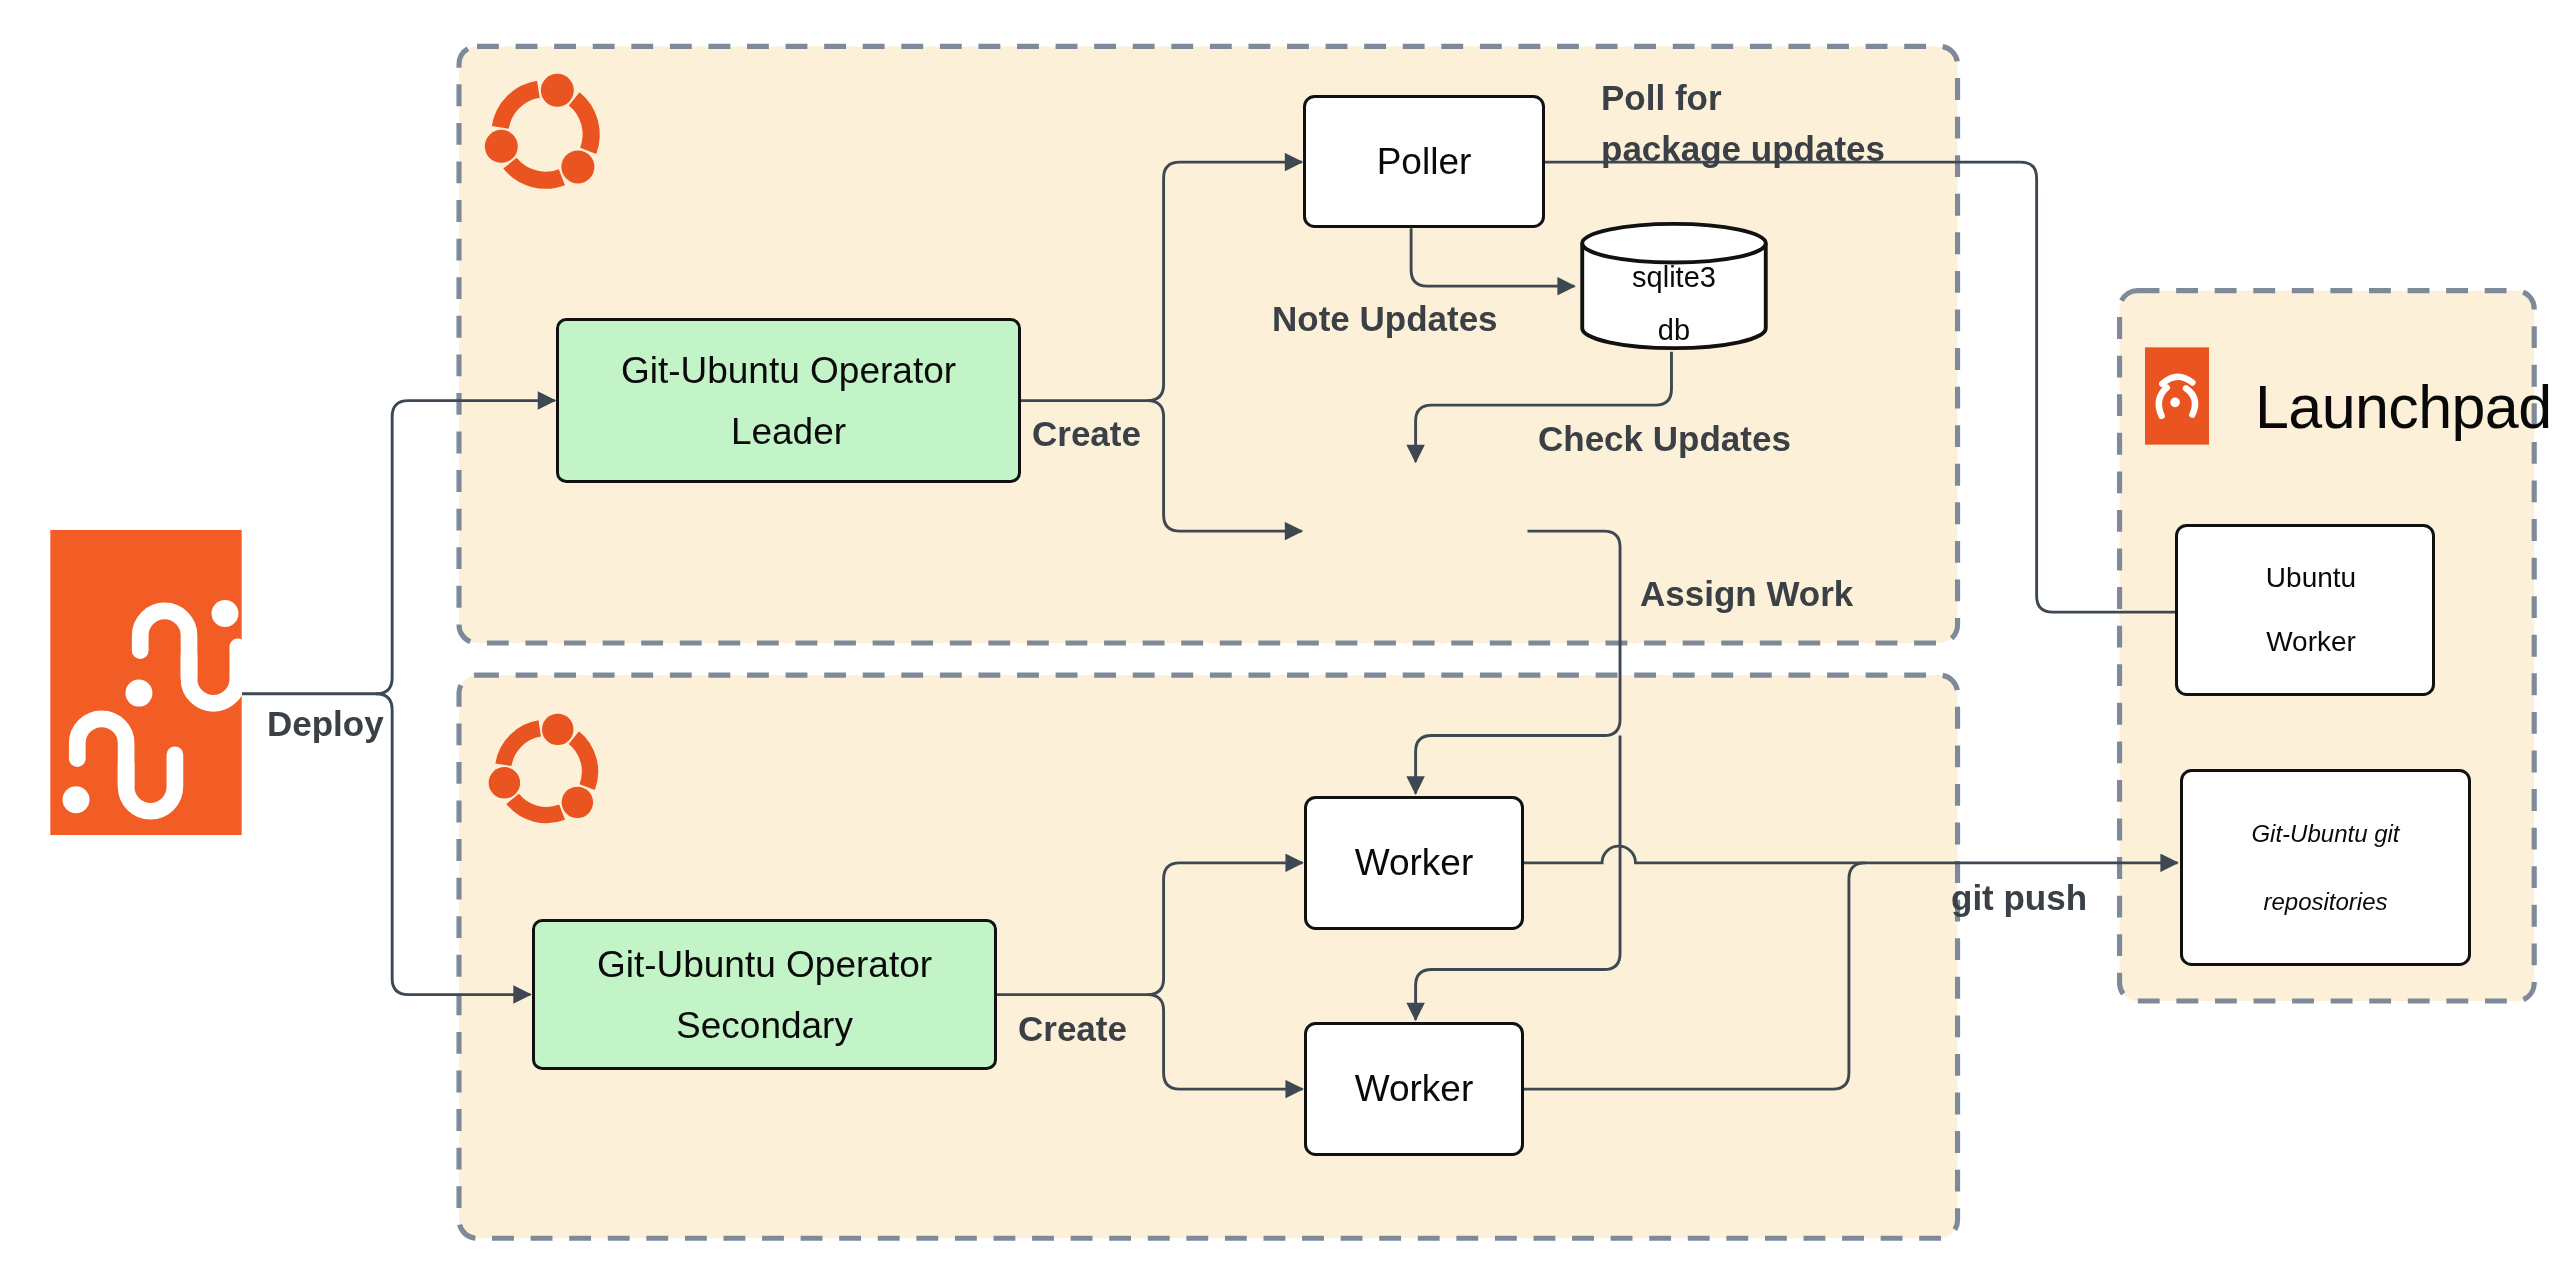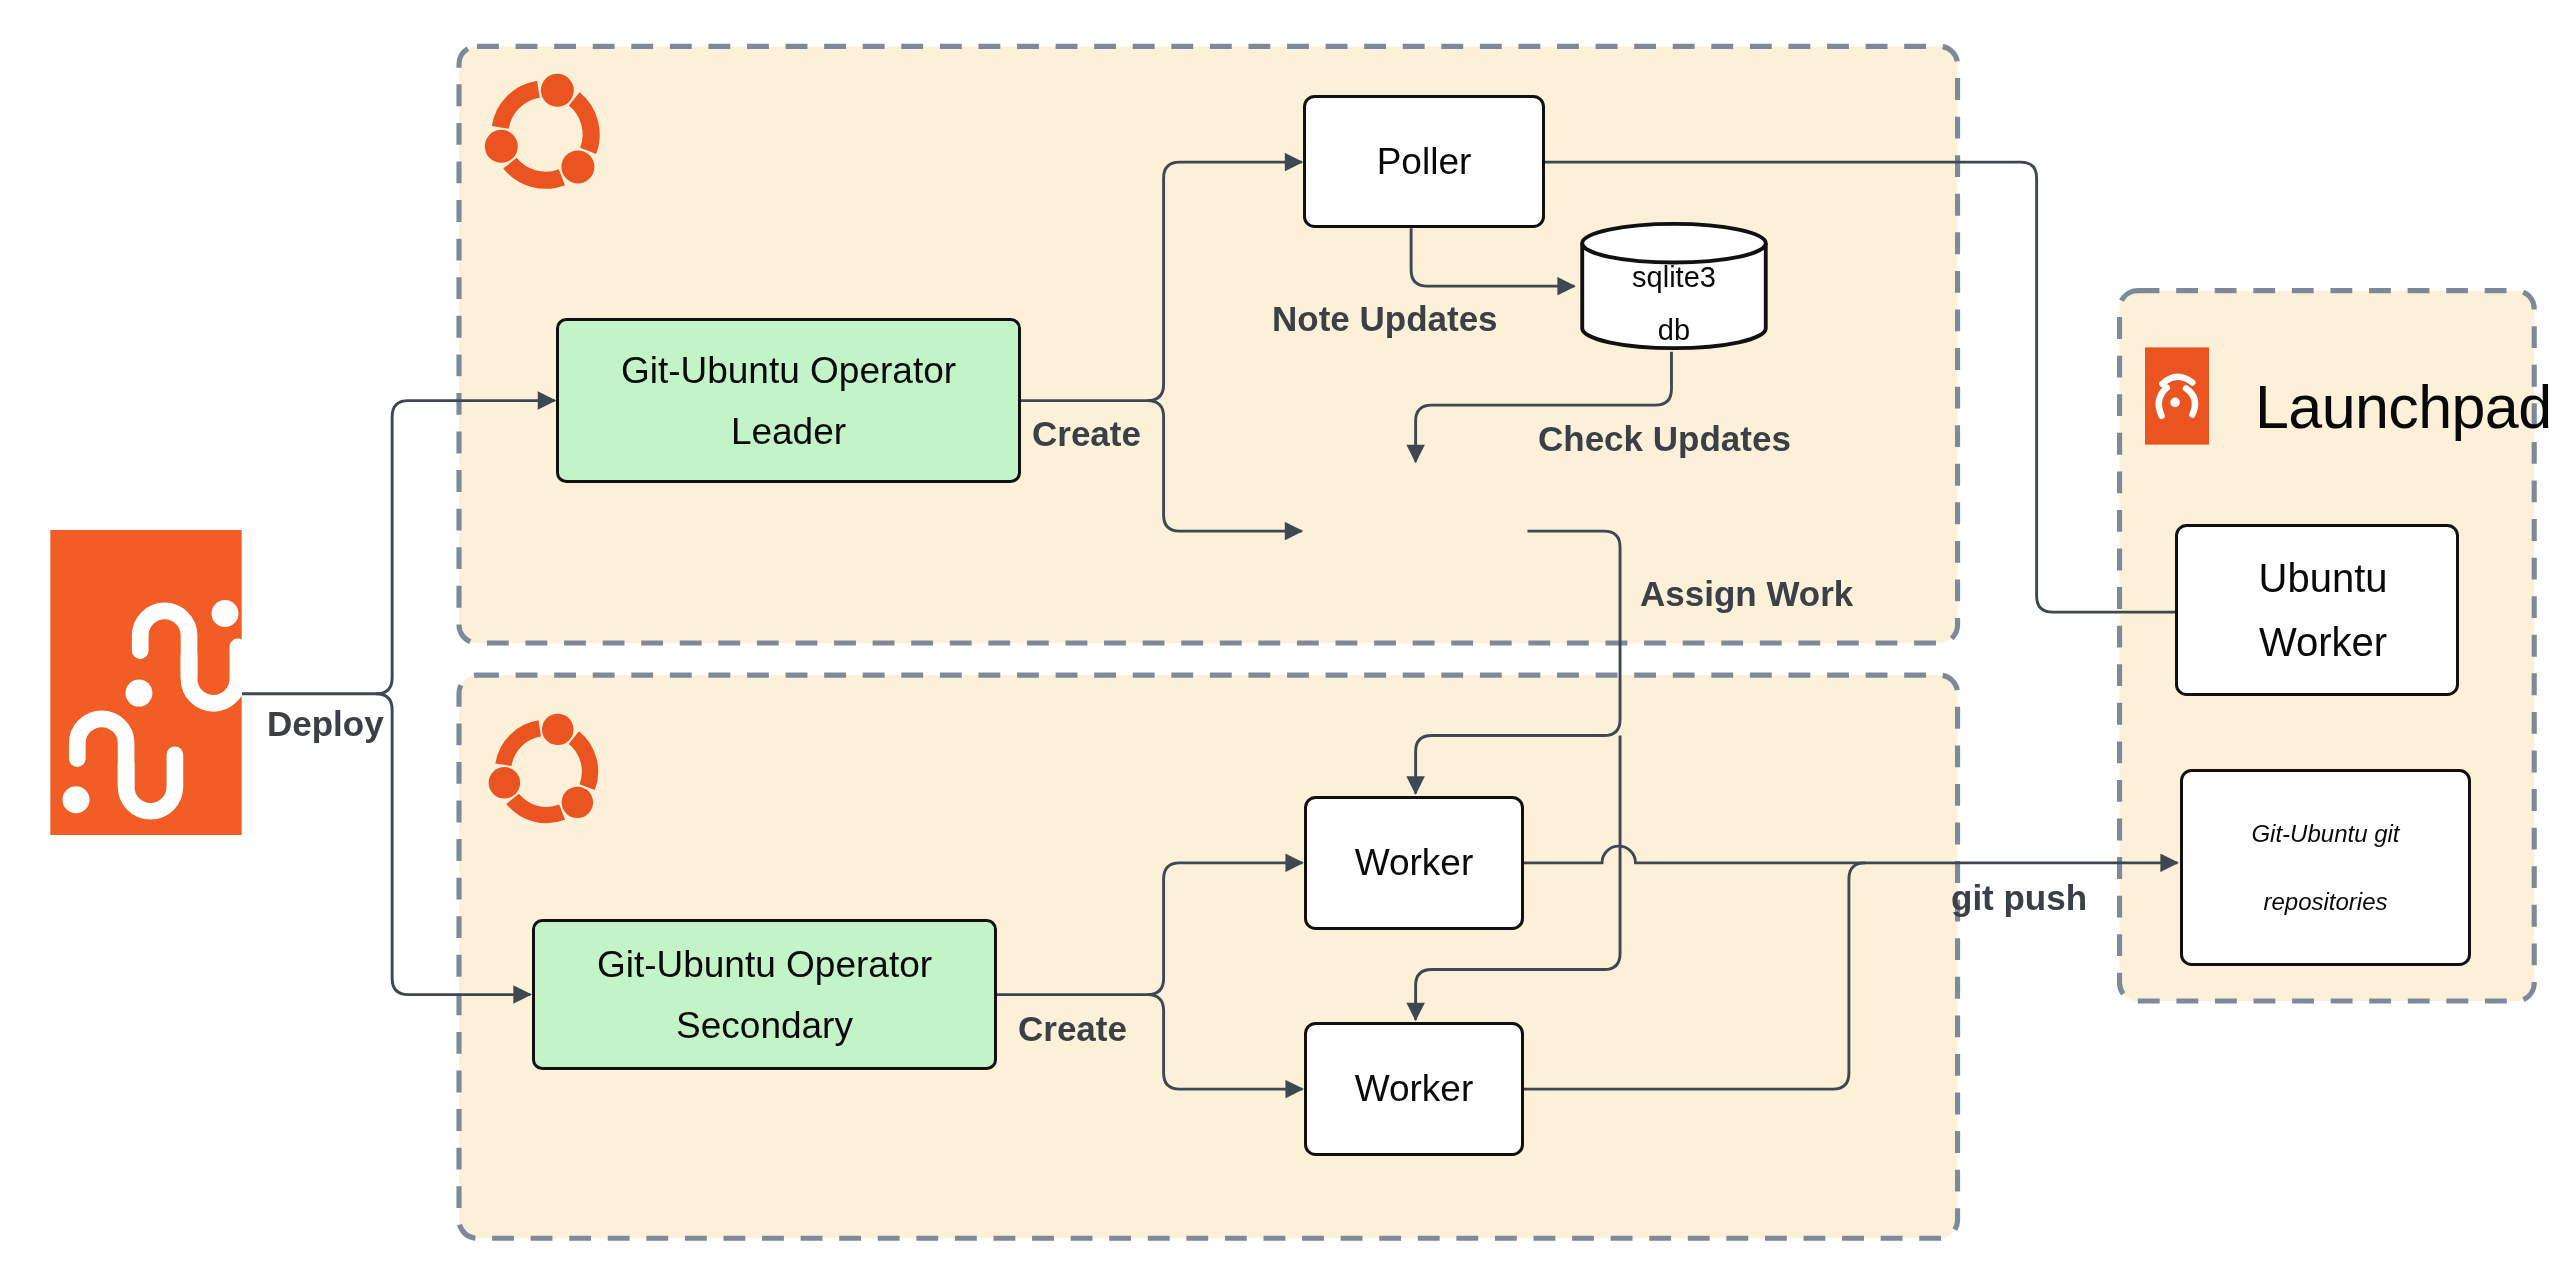--- a/index.html
+++ b/index.html
@@ -136,21 +136,21 @@
 
   <div class="node" style="left:1303px;top:95px;width:242px;height:133px;">
     <span>Poller</span>
   </div>
   <div class="node" style="left:1304px;top:796px;width:220px;height:134px;">
     <span>Worker</span>
   </div>
   <div class="node" style="left:1304px;top:1022px;width:220px;height:134px;">
     <span>Worker</span>
   </div>
-  <div class="node" style="left:2175px;top:524px;width:284px;height:172px;font-size:40px;padding-left:12px;">
+  <div class="node" style="left:2175px;top:524px;width:260px;height:172px;font-size:28px;padding-left:12px;">
     <span>Ubuntu</span>
     <span>Worker</span>
   </div>
   <div class="node" style="left:2180px;top:769px;width:291px;height:197px;font-size:24px;line-height:68px;font-style:italic;">
     <span>Git-Ubuntu git</span>
     <span>repositories</span>
   </div>
 
   <div class="cyl-wrap" style="left:1577px;top:220px;width:194px;height:132px;">
     <svg width="194" height="132" viewBox="0 0 301 205">
@@ -162,16 +162,20 @@
       <div>db</div>
     </div>
   </div>
 
   <div class="edge-label" style="left:267px;top:698px;">Deploy</div>
   <div class="edge-label" style="left:1032px;top:408px;">Create</div>
   <div class="edge-label" style="left:1018px;top:1003px;">Create</div>
   <div class="edge-label" style="left:1272px;top:293px;">Note Updates</div>
   <div class="edge-label" style="left:1538px;top:413px;">Check Updates</div>
   <div class="edge-label" style="left:1640px;top:568px;">Assign Work</div>
+  <div class="edge-label" style="left:1601px;top:72px;">
+    <div>Poll for</div>
+    <div>package updates</div>
+  </div>
   <div class="edge-label" style="left:1951px;top:872px;">git push</div>
 
 </div>
 
 
 </body></html>

